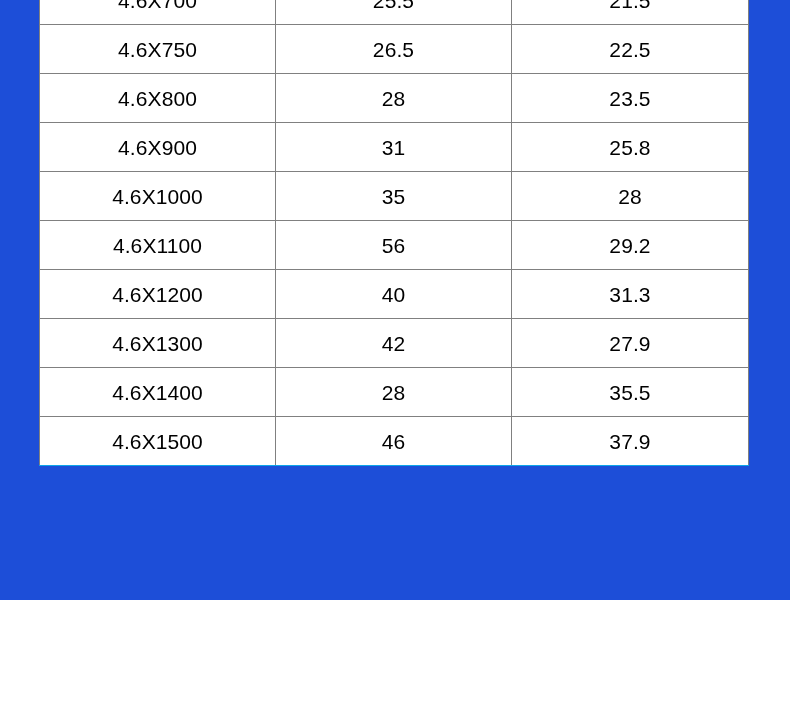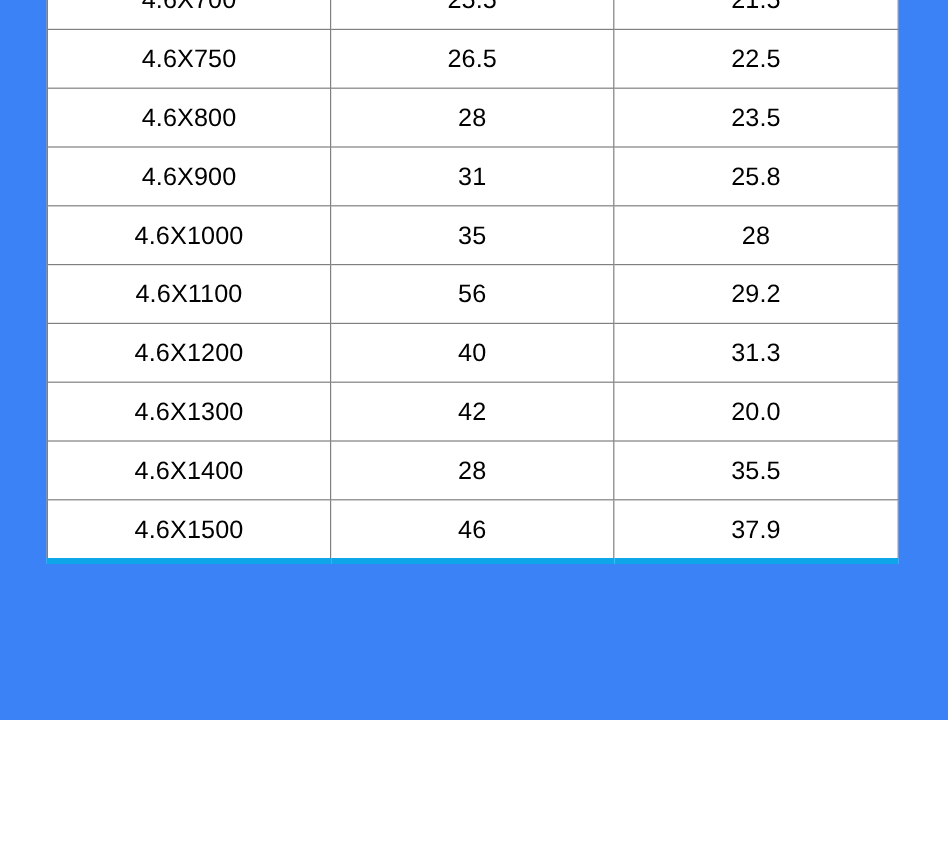--- a/index.html
+++ b/index.html
@@ -12,21 +12,21 @@
     height: 711px;
     overflow: hidden;
     font-family: "Liberation Sans", "DejaVu Sans", sans-serif;
   }
 
   
   .page {
     position: relative;
     width: 790px;
     height: 711px;
-    background: #3b82f6;
+    background: #1d4ed8;
   }
 
   
   .table-viewport {
     position: absolute;
     left: 0;
     top: 0;
     width: 790px;
     height: 600px;
     overflow: hidden;
@@ -54,21 +54,21 @@
     color: #000000;
     font-size: 21px;
     line-height: 1;
     letter-spacing: 0.1px;
     padding: 0 4px;
     white-space: nowrap;
     font-family: "Liberation Sans", "DejaVu Sans", sans-serif;
   }
 
   .spec-table tr:last-child td {
-    border-bottom: 5px solid #0ea5e9;
+    border-bottom: 1px solid #0ea5e9;
     margin-top: 48px;
   }
 
   
   .page-blank {
     position: absolute;
     left: 0;
     top: 600px;
     width: 790px;
     height: 111px;
@@ -119,21 +119,21 @@
           <td>29.2</td>
         </tr>
         <tr>
           <td>4.6X1200</td>
           <td>40</td>
           <td>31.3</td>
         </tr>
         <tr>
           <td>4.6X1300</td>
           <td>42</td>
-          <td>20.0</td>
+          <td>27.9</td>
         </tr>
         <tr>
           <td>4.6X1400</td>
           <td>28</td>
           <td>35.5</td>
         </tr>
         <tr>
           <td>4.6X1500</td>
           <td>46</td>
           <td>37.9</td>

